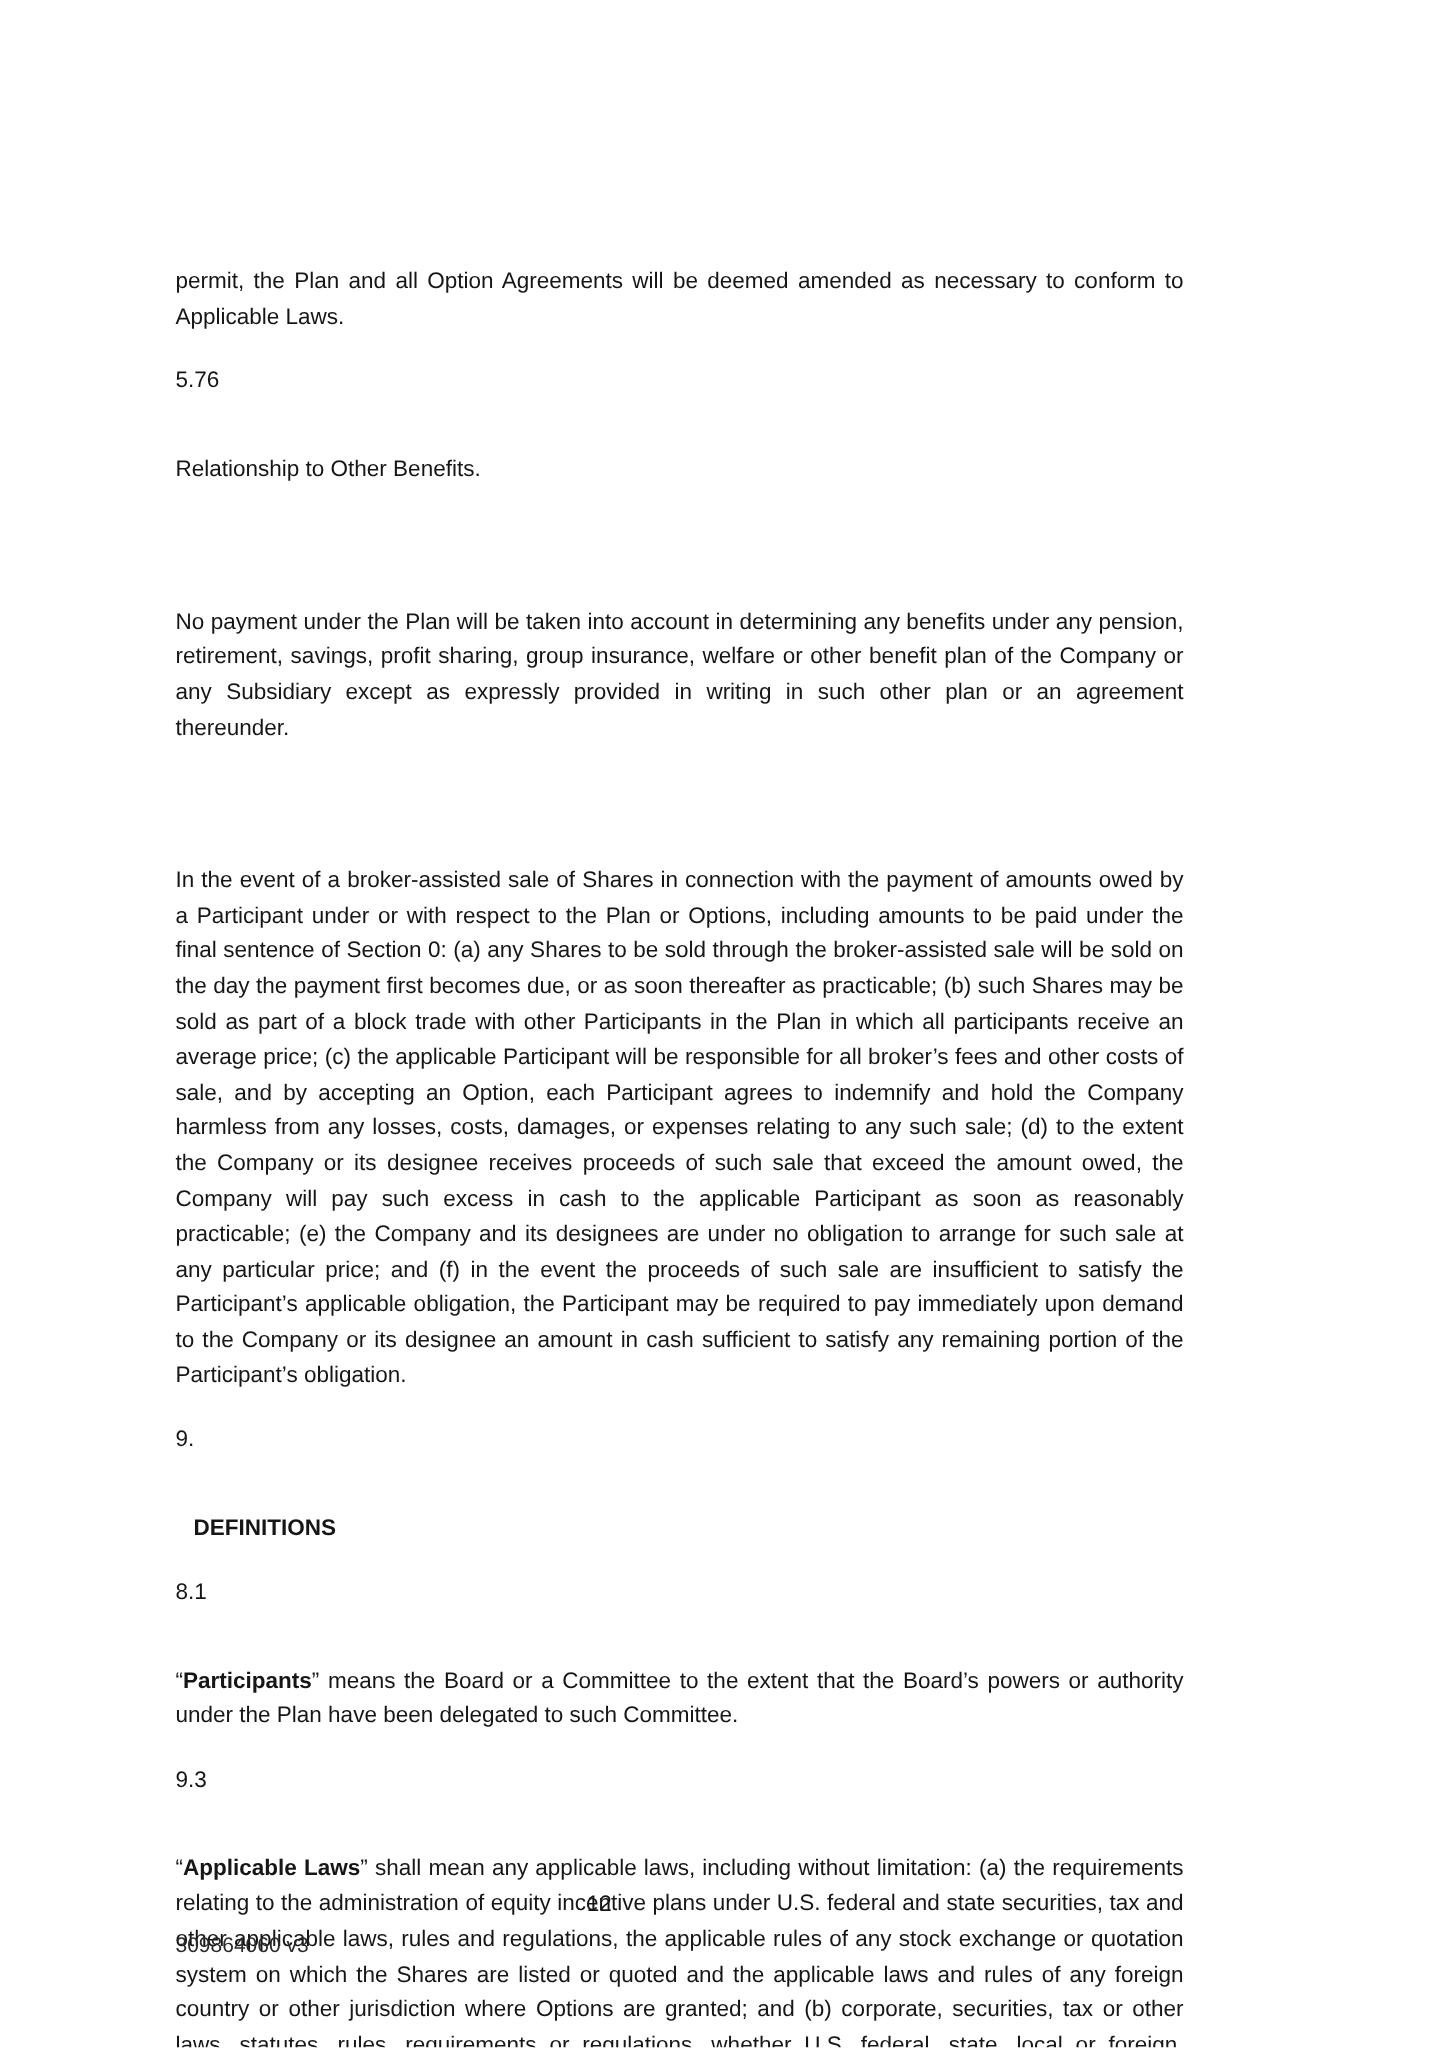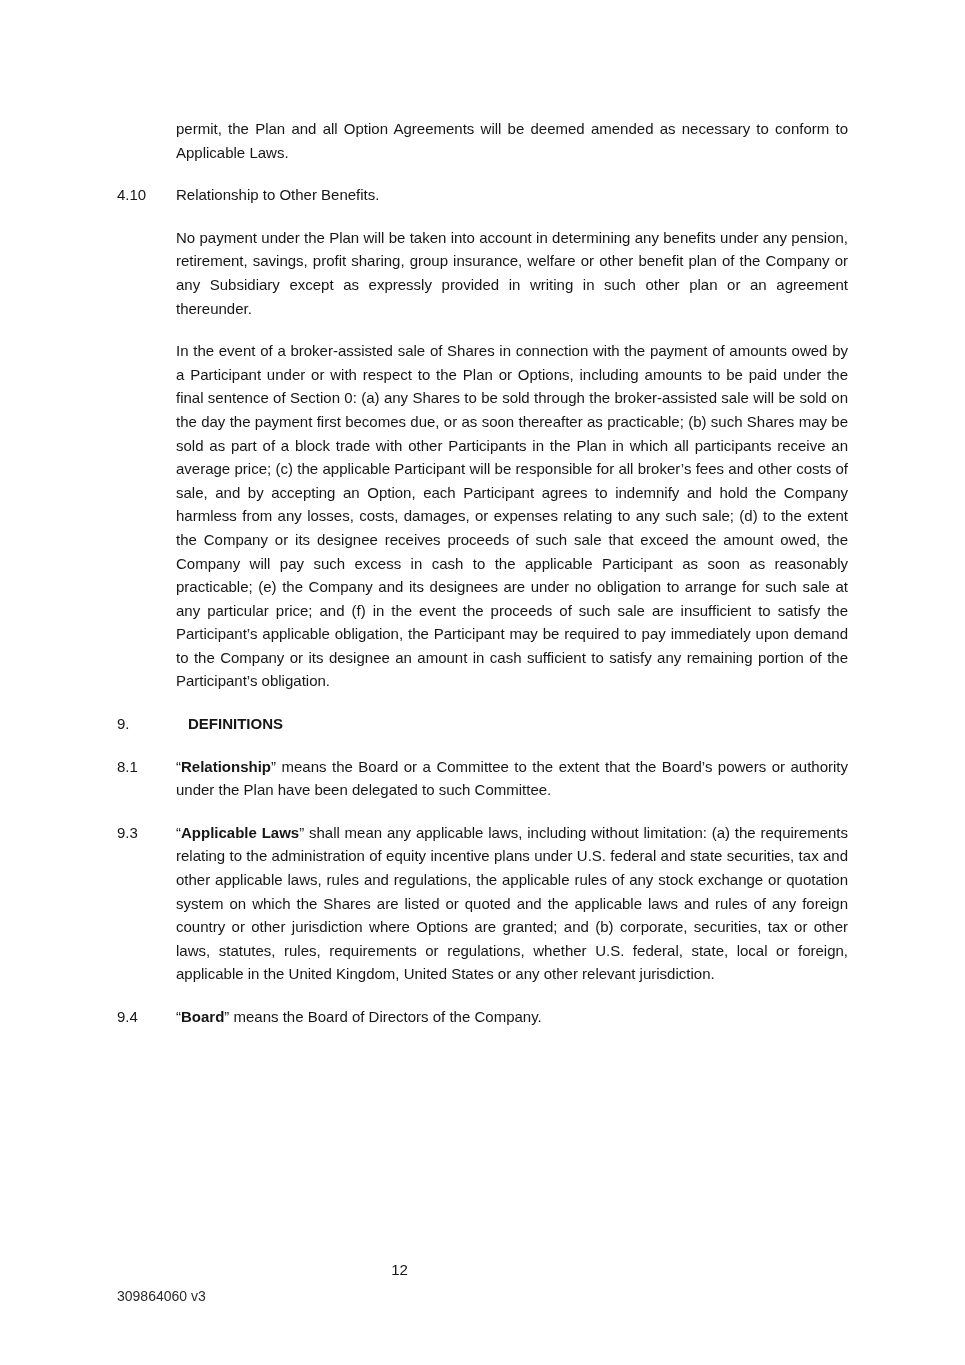--- a/index.html
+++ b/index.html
@@ -13,21 +13,21 @@
     font-size: 15px;
     line-height: 23.6px;
     overflow: hidden;
   }
   .content {
     position: absolute;
     left: 117px;
     top: 117px;
     width: 731px;
   }
-  .row { display: flex; margin-bottom: 19px; }
+  .row { display: flex; margin-bottom: 19px; flex-direction: column; }
   .num { flex: 0 0 59px; width: 59px; }
   .bodycol { width: 672px; }
   .just { text-align: justify; }
   .bold { font-weight: bold; margin-left: 12px; }
   b { font-weight: bold; }
   .footer-page {
     position: absolute;
     top: 1258px;
     left: 0;
     width: 799px;
@@ -47,21 +47,21 @@
 
 <div class="page">
   <div class="content">
 
     <div class="row">
       <div class="num"></div>
       <div class="bodycol just">permit, the Plan and all Option Agreements will be deemed amended as necessary to conform to Applicable Laws.</div>
     </div>
 
     <div class="row">
-      <div class="num">4.10</div>
+      <div class="num">5.76</div>
       <div class="bodycol">Relationship to Other Benefits.</div>
     </div>
 
     <div class="row">
       <div class="num"></div>
       <div class="bodycol just">No payment under the Plan will be taken into account in determining any benefits under any pension, retirement, savings, profit sharing, group insurance, welfare or other benefit plan of the Company or any Subsidiary except as expressly provided in writing in such other plan or an agreement thereunder.</div>
     </div>
 
 
     <div class="row">
@@ -71,21 +71,21 @@
 
     <div class="row">
       <div class="num">9.</div>
       <div class="bodycol bold">DEFINITIONS</div>
     </div>
 
 
 
     <div class="row">
       <div class="num">8.1</div>
-      <div class="bodycol just"><span>“</span><b>Relationship</b><span>” means the Board or a Committee to the extent that the Board’s powers or authority under the Plan have been delegated to such Committee.</span></div>
+      <div class="bodycol just"><span>“</span><b>Participants</b><span>” means the Board or a Committee to the extent that the Board’s powers or authority under the Plan have been delegated to such Committee.</span></div>
     </div>
 
     <div class="row">
       <div class="num">9.3</div>
       <div class="bodycol just"><span>“</span><b>Applicable Laws</b><span>” shall mean any applicable laws, including without limitation: (a) the requirements relating to the administration of equity incentive plans under U.S. federal and state securities, tax and other applicable laws, rules and regulations, the applicable rules of any stock exchange or quotation system on which the Shares are listed or quoted and the applicable laws and rules of any foreign country or other jurisdiction where Options are granted; and (b) corporate, securities, tax or other laws, statutes, rules, requirements or regulations, whether U.S. federal, state, local or foreign, applicable in the United Kingdom, United States or any other relevant jurisdiction.</span></div>
     </div>
 
     <div class="row">
       <div class="num">9.4</div>
       <div class="bodycol just"><span>“</span><b>Board</b><span>” means the Board of Directors of the Company.</span></div>

